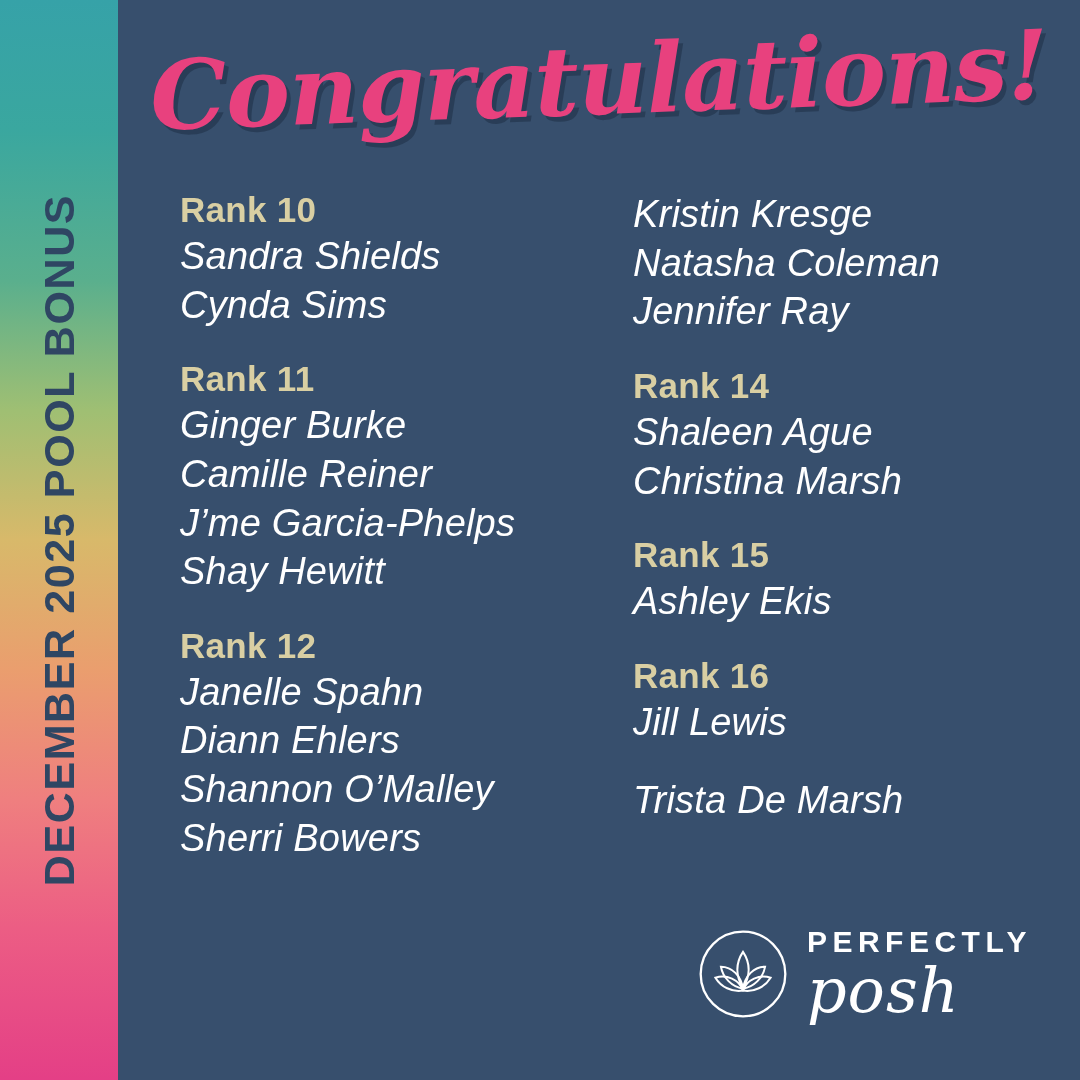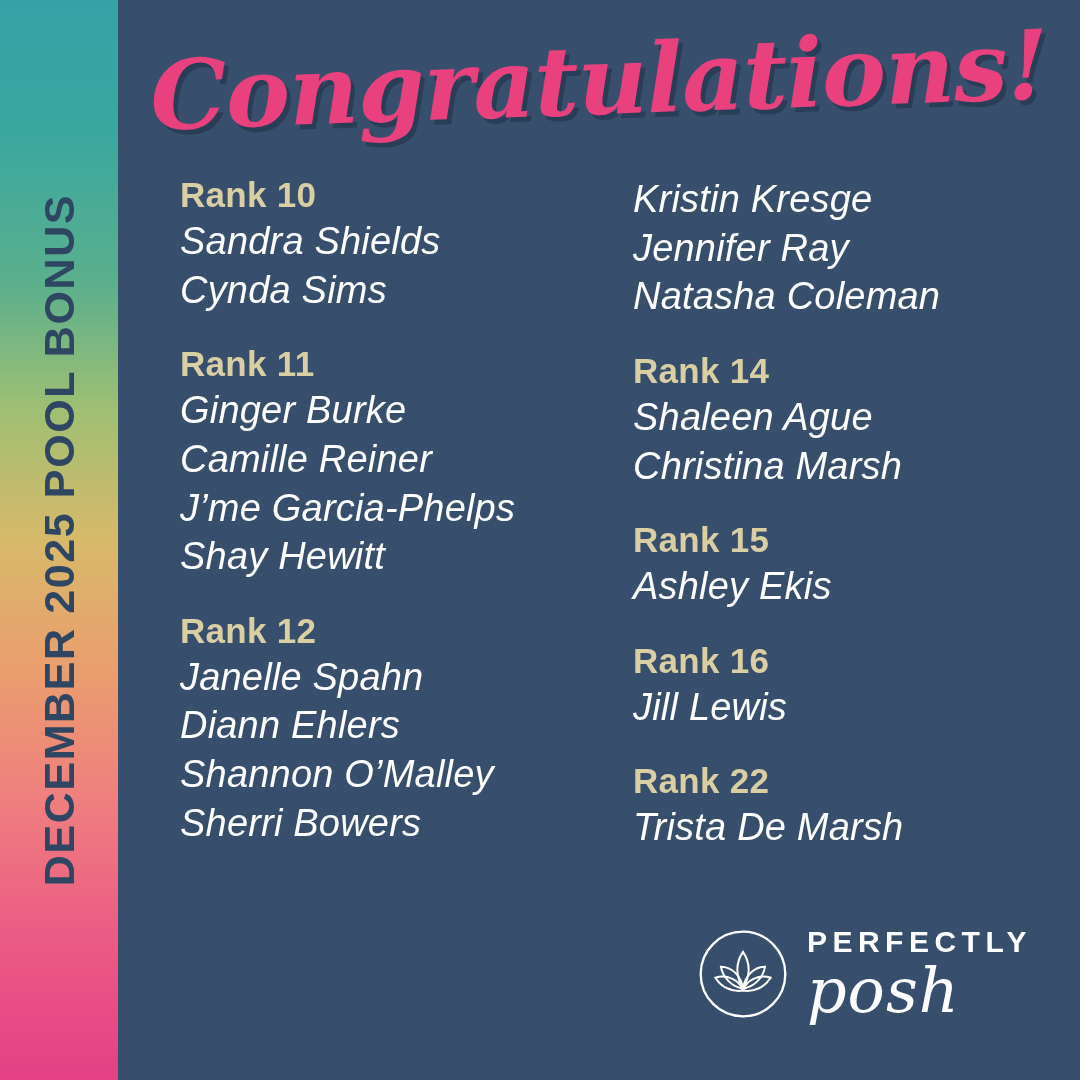--- a/index.html
+++ b/index.html
@@ -79,21 +79,21 @@
     font-size: 96px;
     letter-spacing: -1px;
     text-shadow: 4px 5px 0 rgba(25,40,60,0.45);
     transform: rotate(-2deg);
   }
 
   .columns {
     position: absolute;
     left: 62px;
     right: 30px;
-    top: 175px;
+    top: 190px;
     display: flex;
     gap: 36px;
   }
   .col {
     width: 430px;
   }
   .rank-block {
     margin-bottom: 30px;
   }
   .rank-title {
@@ -180,38 +180,37 @@
           <div class="name">Janelle Spahn</div>
           <div class="name">Diann Ehlers</div>
           <div class="name">Shannon O’Malley</div>
           <div class="name">Sherri Bowers</div>
         </div>
       </div>
 
       <div class="col">
         <div class="rank-block">
           <div class="name">Kristin Kresge</div>
+          <div class="name">Natasha Coleman</div>
           <div class="name">Jennifer Ray</div>
-          <div class="name">Natasha Coleman</div>
         </div>
         <div class="rank-block">
           <div class="rank-title">Rank 14</div>
           <div class="name">Shaleen Ague</div>
           <div class="name">Christina Marsh</div>
         </div>
         <div class="rank-block">
           <div class="rank-title">Rank 15</div>
           <div class="name">Ashley Ekis</div>
         </div>
         <div class="rank-block">
           <div class="rank-title">Rank 16</div>
           <div class="name">Jill Lewis</div>
         </div>
         <div class="rank-block">
-          <div class="rank-title">Rank 22</div>
           <div class="name">Trista De Marsh</div>
         </div>
       </div>
 
     </div>
 
     <div class="logo">
       <svg class="logo-mark" viewBox="0 0 100 100">
         <circle cx="50" cy="50" r="46" fill="none" stroke="#ffffff" stroke-width="2.5"></circle>
         <path d="M50 26 C42 38 42 52 50 66 C58 52 58 38 50 26 Z" fill="none" stroke="#ffffff" stroke-width="2.2"></path>

